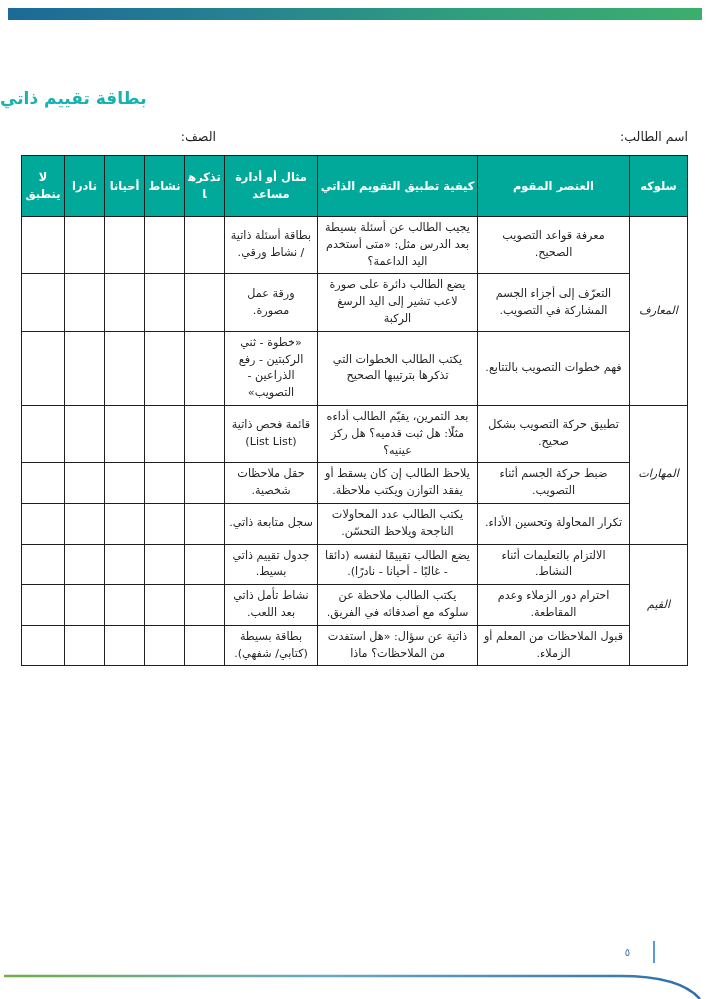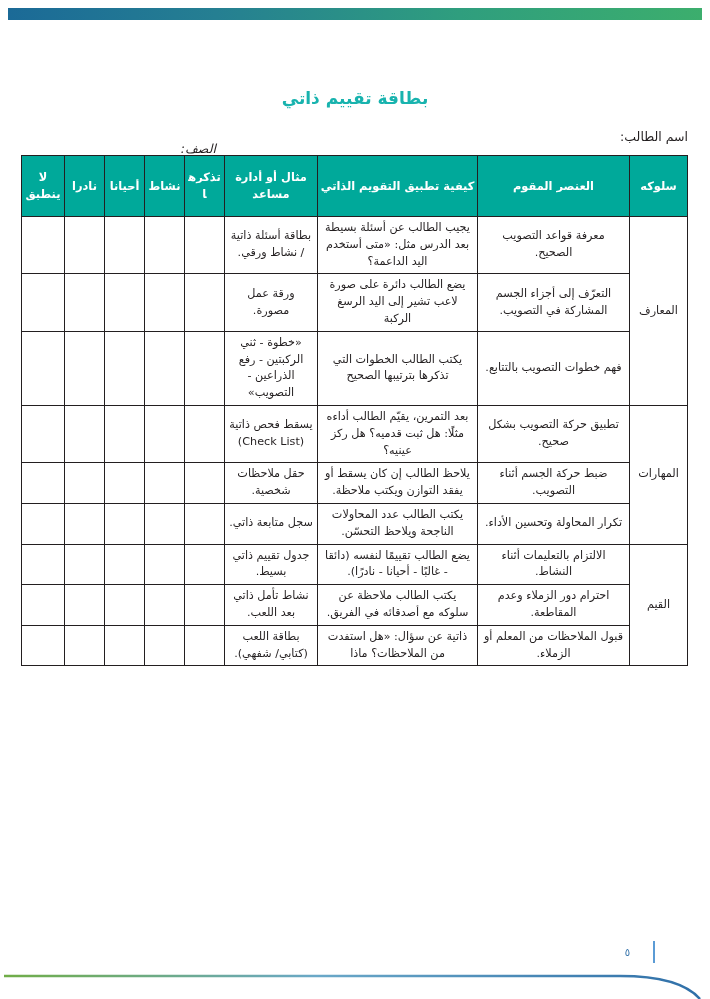--- a/index.html
+++ b/index.html
@@ -26,21 +26,21 @@
     height: 12px;
     background: linear-gradient(to left, #3cae6d 0%, #2f9e7e 35%, #257f92 70%, #1b6a97 100%);
   }
 
   
   .doc-title {
     position: absolute;
     top: 88px;
     left: 0;
     width: 710px;
-    text-align: center;
+    text-align: left;
     font-size: 17px;
     font-weight: bold;
     color: #18b3ae;
     letter-spacing: 0;
   }
 
   
   .meta-row {
     position: absolute;
     top: 129px;
@@ -51,22 +51,21 @@
     color: #231f20;
   }
   .meta-student {
     position: absolute;
     right: 0;
     top: 0;
   }
   .meta-class {
     position: absolute;
     right: 472px;
-    top: 12px;
-    font-style: italic;
+    top: 0;
   }
 
   
   .grid-wrap {
     position: absolute;
     top: 155px;
     left: 22px;
     width: 666px;
   }
   table.grid {
@@ -98,20 +97,21 @@
   
   col.c-domain  { width: 58px; }
   col.c-element { width: 152px; }
   col.c-how     { width: 160px; }
   col.c-example { width: 93px; }
   col.c-rate    { width: 40px; }
   col.c-rate-na { width: 43px; }
 
   td.domain-cell {
     font-size: 11.6px;
+    font-style: italic;
   }
   td.rate-cell { background: #ffffff; }
 
   
   .page-number {
     position: absolute;
     bottom: 41px;
     right: 80px;
     font-size: 10px;
     color: #2f6fa8;
@@ -201,21 +201,21 @@
           <td class="rate-cell"></td>
           <td class="rate-cell"></td>
           <td class="rate-cell"></td>
           <td class="rate-cell"></td>
           <td class="rate-cell"></td>
         </tr>
         <tr>
           <td class="domain-cell" rowspan="3">المهارات</td>
           <td>تطبيق حركة التصويب بشكل صحيح.</td>
           <td>بعد التمرين، يقيّم الطالب أداءه مثلًا: هل ثبت قدميه؟ هل ركز عينيه؟</td>
-          <td>يسقط فحص ذاتية (Check List)</td>
+          <td>قائمة فحص ذاتية (List List)</td>
           <td class="rate-cell"></td>
           <td class="rate-cell"></td>
           <td class="rate-cell"></td>
           <td class="rate-cell"></td>
           <td class="rate-cell"></td>
         </tr>
         <tr>
           <td>ضبط حركة الجسم أثناء التصويب.</td>
           <td>يلاحظ الطالب إن كان يسقط أو يفقد التوازن ويكتب ملاحظة.</td>
           <td>حقل ملاحظات شخصية.</td>
@@ -252,21 +252,21 @@
           <td>نشاط تأمل ذاتي بعد اللعب.</td>
           <td class="rate-cell"></td>
           <td class="rate-cell"></td>
           <td class="rate-cell"></td>
           <td class="rate-cell"></td>
           <td class="rate-cell"></td>
         </tr>
         <tr>
           <td>قبول الملاحظات من المعلم أو الزملاء.</td>
           <td>ذاتية عن سؤال: «هل استفدت من الملاحظات؟ ماذا</td>
-          <td>بطاقة اللعب (كتابي/ شفهي).</td>
+          <td>بطاقة بسيطة (كتابي/ شفهي).</td>
           <td class="rate-cell"></td>
           <td class="rate-cell"></td>
           <td class="rate-cell"></td>
           <td class="rate-cell"></td>
           <td class="rate-cell"></td>
         </tr>
       </tbody>
   </table>
 </div>
 

